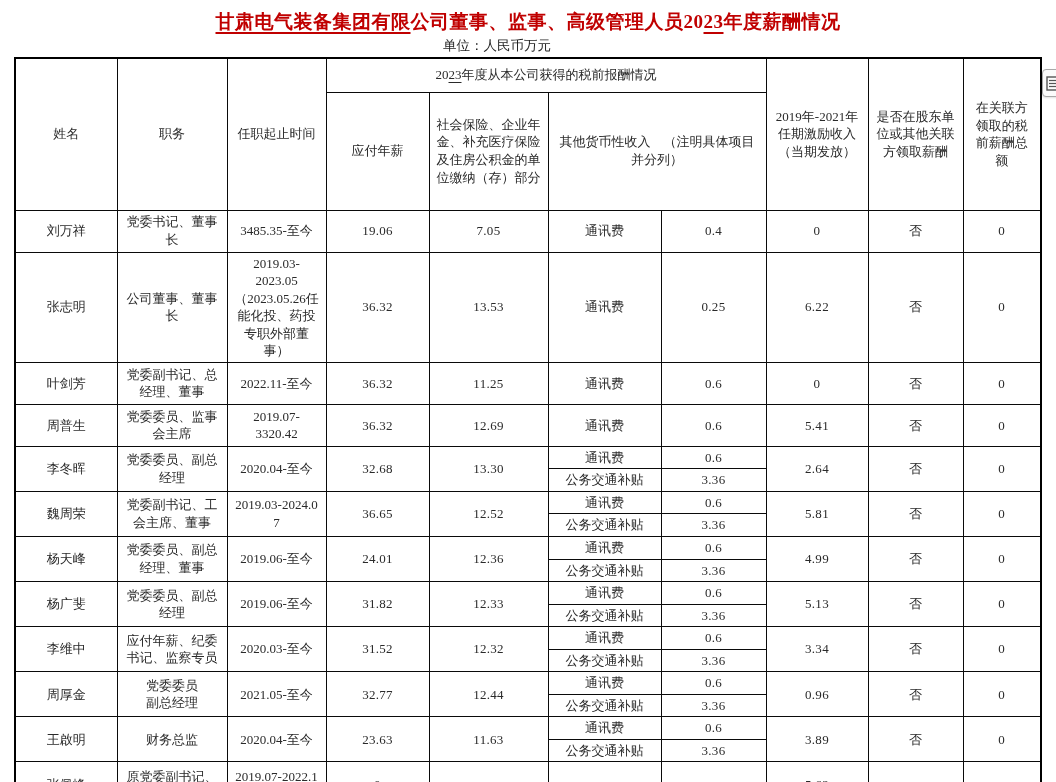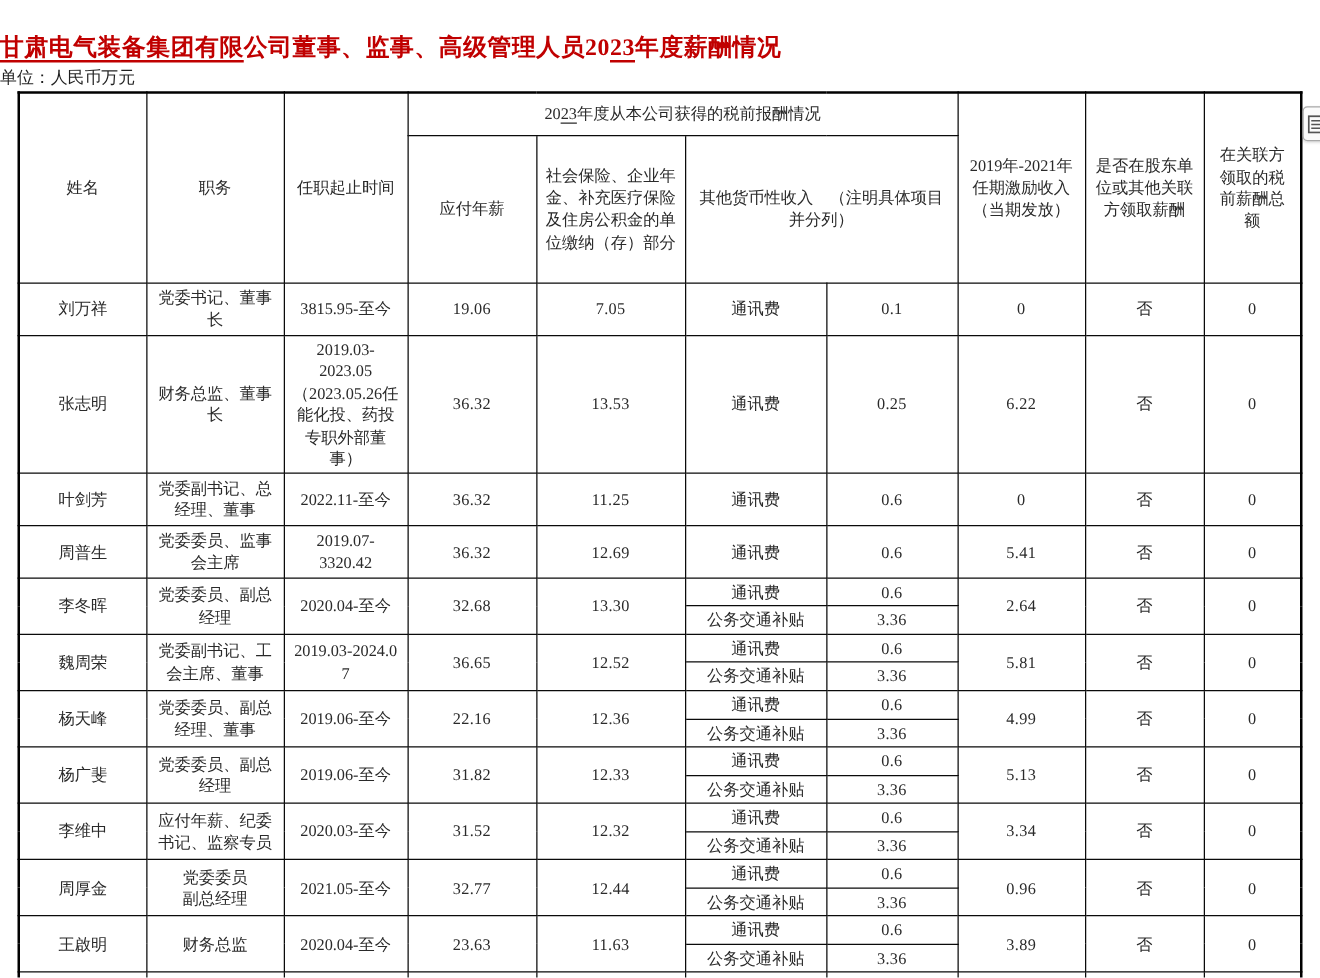--- a/index.html
+++ b/index.html
@@ -6,31 +6,31 @@
   body{
     width:1056px;height:782px;
     background:#ffffff;
     overflow:hidden;
     position:relative;
     font-family:"Liberation Serif","DejaVu Serif",serif;
     color:#262626;
   }
   .page{position:relative;width:1056px;height:782px;}
   .doc-title{
-    margin:25px 0 2px 0;
-    text-align:left;
+    margin:9px 0 2px 0;
+    text-align:center;
     font-size:19px;
     font-weight:bold;
     color:#c00000;
     letter-spacing:.5px;
     white-space:nowrap;
   }
   .doc-title .u{text-decoration:underline;text-underline-offset:4px;text-decoration-thickness:1.5px;}
   .unit-line{
-    text-align:left;
+    text-align:center;
     padding-right:62px;
     font-size:13.5px;
     color:#1f1f1f;
     margin:2px 0 2px 0;
   }
   table.salary{
     border-collapse:collapse;
     table-layout:fixed;
     margin-left:14px;
     width:1026px;
@@ -109,32 +109,32 @@
         <tr class="sub-row">
           <th>应付年薪</th>
           <th class="th-social">社会保险、企业年金、补充医疗保险及住房公积金的单位缴纳（存）部分</th>
           <th colspan="2">其他货币性收入　（注明具体项目并分列）</th>
         </tr>
       </thead>
     <tbody id="salary-tbody">
         <tr>
           <td rowspan="1">刘万祥</td>
           <td class="cell-position" rowspan="1">党委书记、董事长</td>
-          <td class="cell-term" rowspan="1">3815.95-至今</td>
+          <td class="cell-term" rowspan="1">3485.35-至今</td>
           <td class="cell-number" rowspan="1">19.06</td>
           <td class="cell-number" rowspan="1">7.05</td>
           <td>通讯费</td>
-          <td class="cell-number">0.1</td>
+          <td class="cell-number">0.4</td>
           <td class="cell-number" rowspan="1">0</td>
           <td rowspan="1">否</td>
           <td class="cell-number" rowspan="1">0</td>
         </tr>
         <tr class="tall">
           <td rowspan="1">张志明</td>
-          <td class="cell-position" rowspan="1">财务总监、董事长</td>
+          <td class="cell-position" rowspan="1">公司董事、董事长</td>
           <td class="cell-term" rowspan="1">2019.03-
 2023.05
 （2023.05.26任能化投、药投专职外部董事）</td>
           <td class="cell-number" rowspan="1">36.32</td>
           <td class="cell-number" rowspan="1">13.53</td>
           <td>通讯费</td>
           <td class="cell-number">0.25</td>
           <td class="cell-number" rowspan="1">6.22</td>
           <td rowspan="1">否</td>
           <td class="cell-number" rowspan="1">0</td>
@@ -193,21 +193,21 @@
           <td class="cell-number" rowspan="2">0</td>
         </tr>
         <tr class="subline">
           <td>公务交通补贴</td>
           <td class="cell-number">3.36</td>
         </tr>
         <tr class="subline">
           <td rowspan="2">杨天峰</td>
           <td class="cell-position" rowspan="2">党委委员、副总经理、董事</td>
           <td class="cell-term" rowspan="2">2019.06-至今</td>
-          <td class="cell-number" rowspan="2">22.16</td>
+          <td class="cell-number" rowspan="2">24.01</td>
           <td class="cell-number" rowspan="2">12.36</td>
           <td>通讯费</td>
           <td class="cell-number">0.6</td>
           <td class="cell-number" rowspan="2">4.99</td>
           <td rowspan="2">否</td>
           <td class="cell-number" rowspan="2">0</td>
         </tr>
         <tr class="subline">
           <td>公务交通补贴</td>
           <td class="cell-number">3.36</td>

